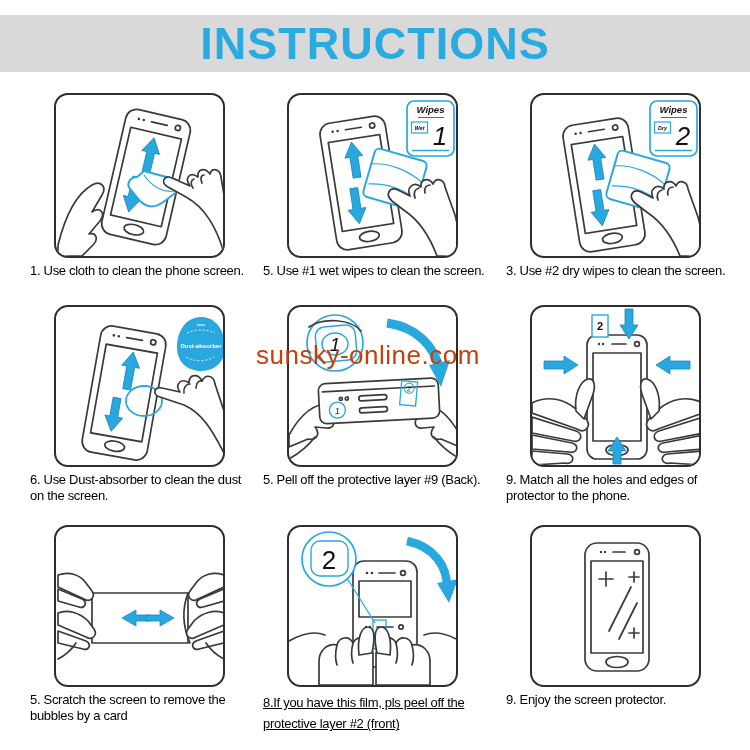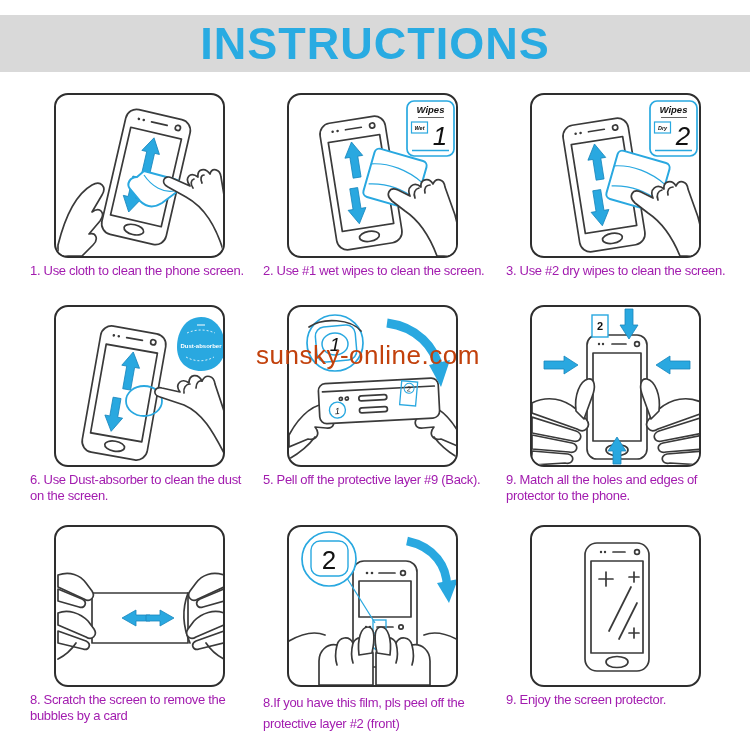--- a/index.html
+++ b/index.html
@@ -8,22 +8,22 @@
   .band{position:absolute;left:0;top:15px;width:750px;height:57px;background:#d9d9d9;}
   .title{width:100%;text-align:center;font-size:45px;font-weight:bold;color:#29abe2;
          line-height:57px;letter-spacing:1px;}
   .cell{position:absolute;width:250px;}
   .c1{left:30px;} .c2{left:263px;} .c3{left:506px;}
   .r1{top:93px;} .r2{top:305px;} .r3{top:525px;}
   .panel{width:171px;border:2px solid #2e2e2e;border-radius:14px;margin-left:24px;
          background:#fff;box-sizing:border-box;overflow:hidden;}
   .r1 .panel{height:165px;font-style:italic;} .r2 .panel,.r3 .panel{height:162px;}
   .panel svg{display:block;}
-  .cap{margin-top:5px;font-size:13px;letter-spacing:-0.3px;color:#a21caf;line-height:1.25;}
-  .cap-wide{width:248px;} .cap-narrow{width:212px;} .cap-8{width:202px;line-height:1.65;}
+  .cap{margin-top:5px;font-size:13px;letter-spacing:-0.3px;color:#000000;line-height:1.25;}
+  .cap-wide{width:248px;} .cap-narrow{width:212px;} .cap-8{width:202px;line-height:1.65;text-decoration:underline;}
   .watermark{position:absolute;left:256px;top:340px;font-size:26px;color:#c2410c;
              letter-spacing:0.5px;z-index:6;}
   
   .ol{fill:none;stroke:#3a3a3a;stroke-width:1.7;stroke-linecap:round;stroke-linejoin:round;}
   .fw{fill:#fff;stroke:#3a3a3a;stroke-width:1.7;stroke-linecap:round;stroke-linejoin:round;}
   .bl{stroke:#29a8e0;}
   .bfill{fill:#29a8e0;}
   .ar{fill:#29a8e0;stroke:#1987bd;stroke-width:0.8;}
   .dk{fill:#3a3a3a;}
   text{font-family:"Liberation Sans",sans-serif;}
@@ -93,21 +93,21 @@
           <rect x="118" y="6" width="47" height="55" rx="7" class="bl" fill="#fff" stroke-width="1.7"></rect>
           <text x="141.5" y="18" font-size="9.5" font-weight="bold" fill="#111" text-anchor="middle">Wipes</text>
           <line x1="129" y1="22.5" x2="155" y2="22.5" stroke="#666" stroke-width="1.2"></line>
           <rect x="122.5" y="27" width="16" height="11" class="bl" fill="#fff" stroke-width="1.2"></rect>
           <text x="130.5" y="35" font-size="5.5" font-weight="bold" fill="#111" text-anchor="middle">Wet</text>
           <text x="151" y="50" font-size="26" fill="#111" text-anchor="middle">1</text>
           <line x1="123" y1="55.5" x2="160" y2="55.5" stroke="#29a8e0" stroke-width="1.6"></line>
         </g>
       </svg>
     </div>
-    <div class="cap cap-wide">2. Use #1 wet wipes to clean the screen.</div>
+    <div class="cap cap-wide">5. Use #1 wet wipes to clean the screen.</div>
   </div>
 
   <div class="cell c3 r1">
     <div class="panel">
       <svg width="171" height="161" viewBox="0 0 171 161">
         <g transform="translate(72,90) rotate(-9)">
           <rect class="fw" x="-33" y="-64" width="66" height="128" rx="11" stroke-width="2"></rect>
           <rect class="fw" x="-26" y="-45" width="52" height="90" stroke-width="1.5"></rect>
           <line class="ol" x1="-7" y1="-55" x2="9" y2="-55" stroke-width="2.4"></line>
           <circle class="ol" cx="20" cy="-55" r="2.6"></circle>
@@ -269,21 +269,21 @@
         </g>
         <g>
           <path class="fw" d="M168,48 C156,44 146,48 140,56 L134,64 C130,70 136,76 142,72 L168,60 Z"></path>
           <path class="fw" d="M168,62 L144,72 C138,75 141,82 147,80 L168,74 Z"></path>
           <path class="fw" d="M168,86 C158,82 146,86 138,94 L132,102 C128,108 134,114 140,110 L168,98 Z"></path>
           <path class="fw" d="M168,104 L140,114 C134,117 137,124 143,122 L168,116 Z"></path>
           <path class="ol" d="M168,132 C160,128 154,122 150,116"></path>
         </g>
       </svg>
     </div>
-    <div class="cap cap-narrow">8. Scratch the screen to remove the bubbles by a card</div>
+    <div class="cap cap-narrow">5. Scratch the screen to remove the bubbles by a card</div>
   </div>
 
   <div class="cell c2 r3">
     <div class="panel">
       <svg width="171" height="158" viewBox="0 0 171 158">
         <path class="ol" d="M0,114 C14,106 26,104 36,108 M171,114 C157,106 145,104 135,108" stroke-width="1.6"></path>
         <g>
           <rect x="64" y="34" width="64" height="106" rx="11" class="fw" stroke-width="2"></rect>
           <circle class="dk" cx="78" cy="46" r="1.3"></circle>
             <circle class="dk" cx="83" cy="46" r="1.3"></circle>

